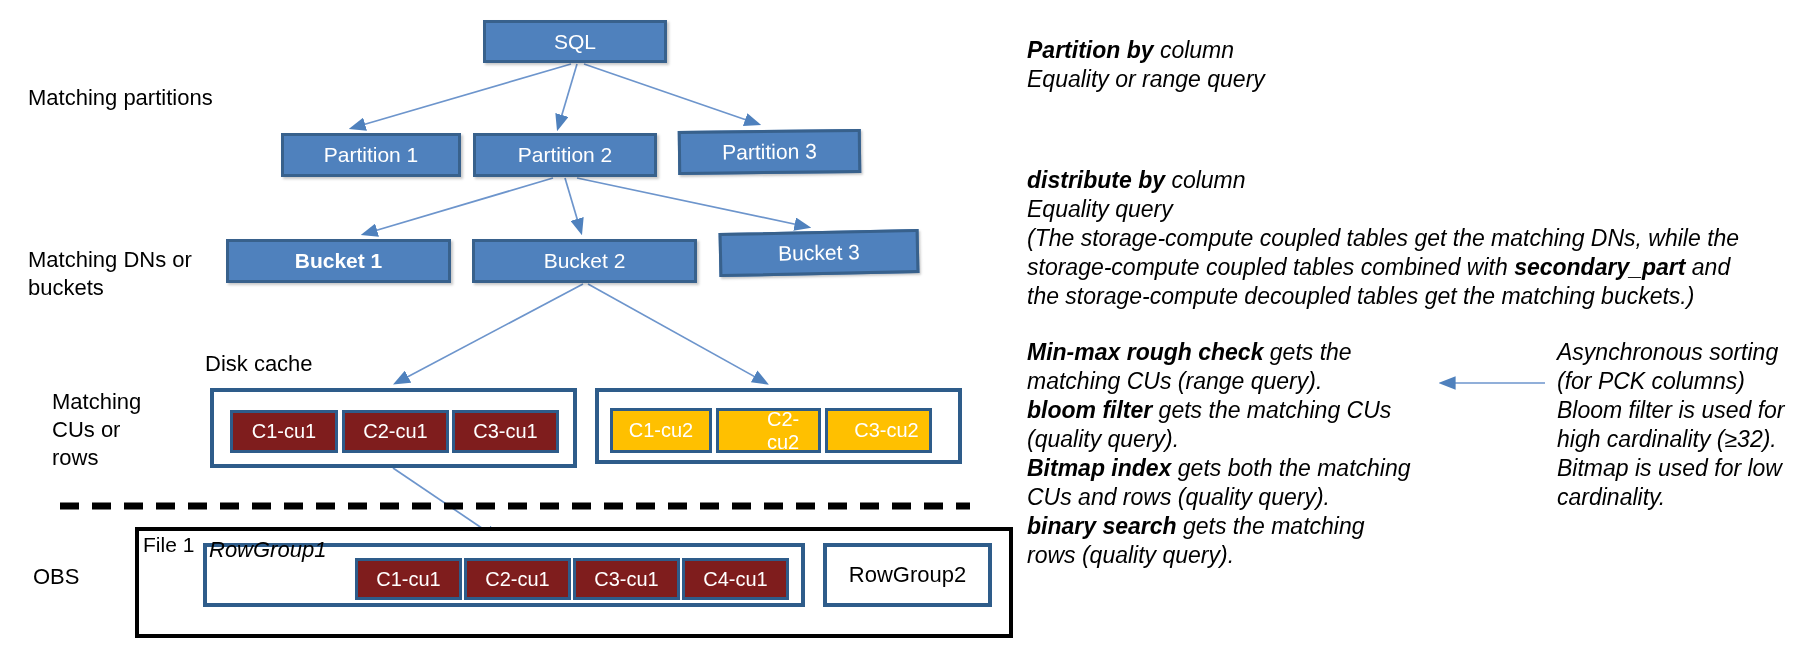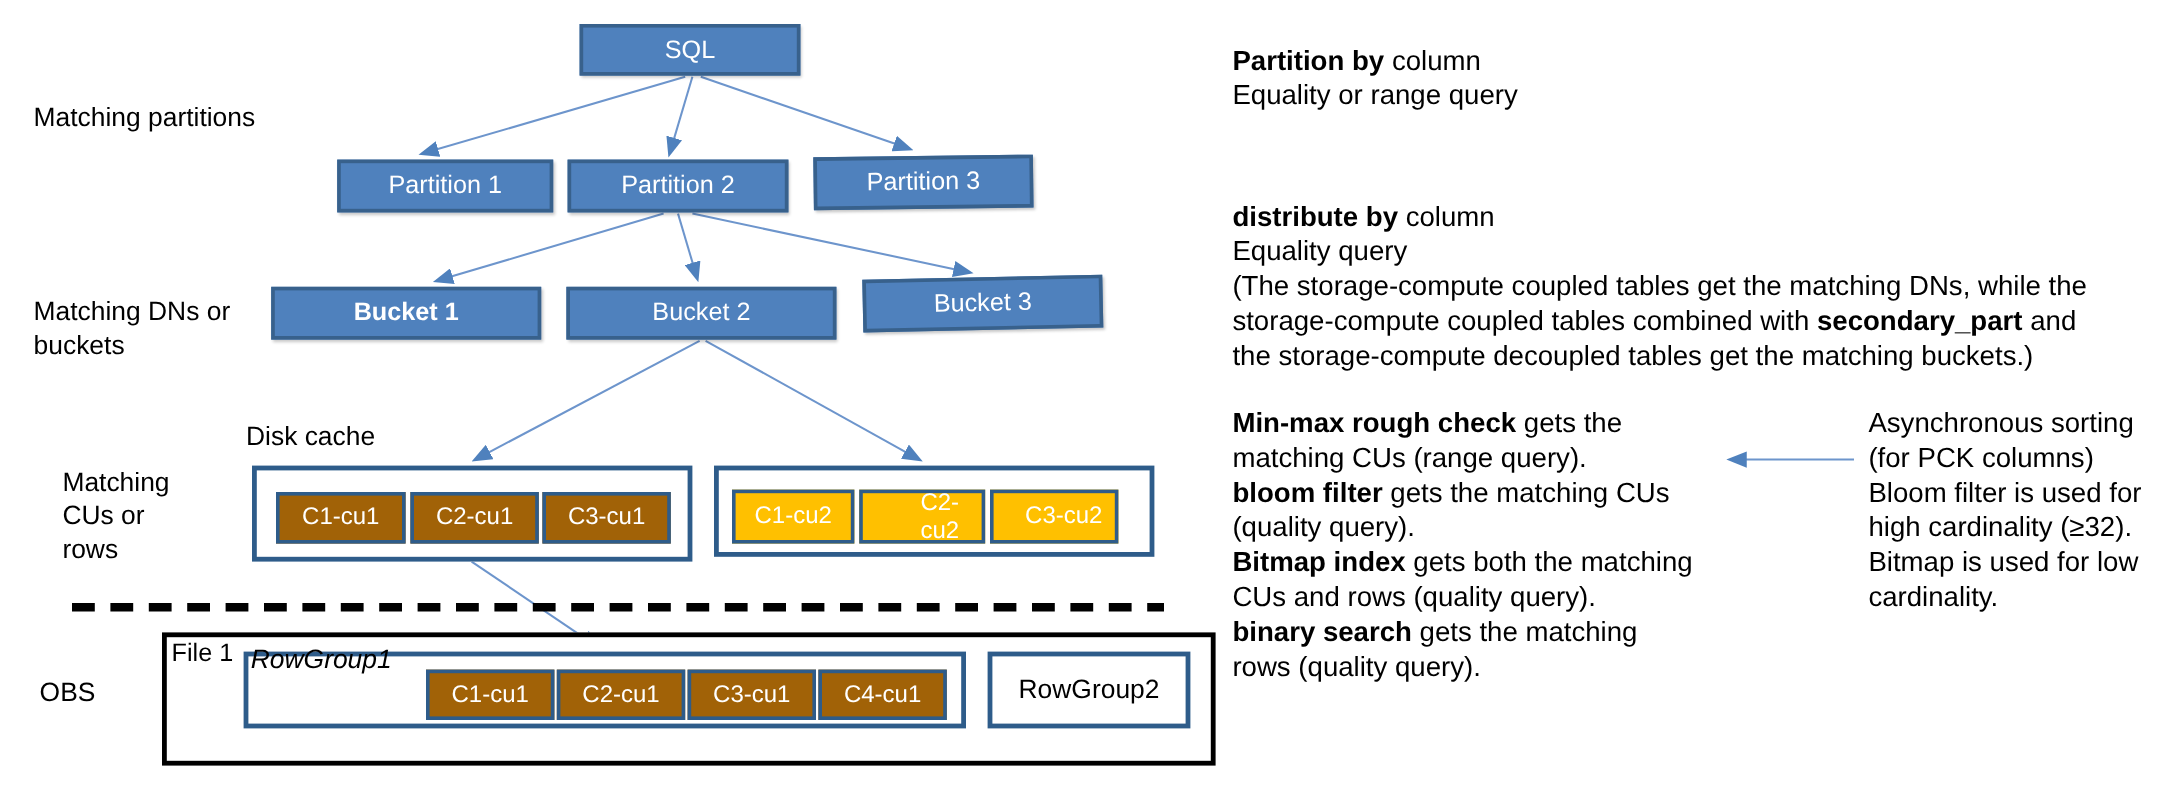--- a/index.html
+++ b/index.html
@@ -3,29 +3,29 @@
 <meta charset="utf-8">
 <style>
   html,body{margin:0;padding:0;background:#ffffff;}
   .canvas{position:relative;width:1819px;height:660px;background:#ffffff;overflow:hidden;
           font-family:"Liberation Sans", sans-serif;color:#000;}
   .overlay{position:absolute;left:0;top:0;width:1819px;height:660px;pointer-events:none;}
   .bluebox{position:absolute;background:#4f81bd;border:3px solid #38618c;
            box-shadow:1.5px 2px 2.5px rgba(0,0,0,0.22);
            display:flex;align-items:center;justify-content:center;
            color:#ffffff;font-size:21px;box-sizing:border-box;}
-  .cell{position:absolute;background:#a16207;border:3px solid #2e5c8a;
+  .cell{position:absolute;background:#7f1d1d;border:3px solid #2e5c8a;
         display:flex;align-items:center;justify-content:center;
         color:#ffffff;font-size:20px;box-sizing:border-box;}
   .cell.orange{background:#ffc000;}
   .container{position:absolute;background:#ffffff;border:4px solid #2e5c8a;box-sizing:border-box;}
   .blackbox{position:absolute;background:#ffffff;border:4px solid #000000;box-sizing:border-box;}
   .lbl{position:absolute;font-size:22px;color:#000;line-height:28px;white-space:nowrap;}
   .note{position:absolute;font-size:23px;color:#000;line-height:29px;}
-  .note .tl{white-space:nowrap;}
+  .note .tl{white-space:nowrap;font-style:italic;}
   .b{font-weight:bold;}
   .plain{font-weight:normal;}
 </style>
 </head>
 <body>
 
 <div class="canvas">
 
   <svg class="overlay" viewBox="0 0 1819 660">
     <defs>

